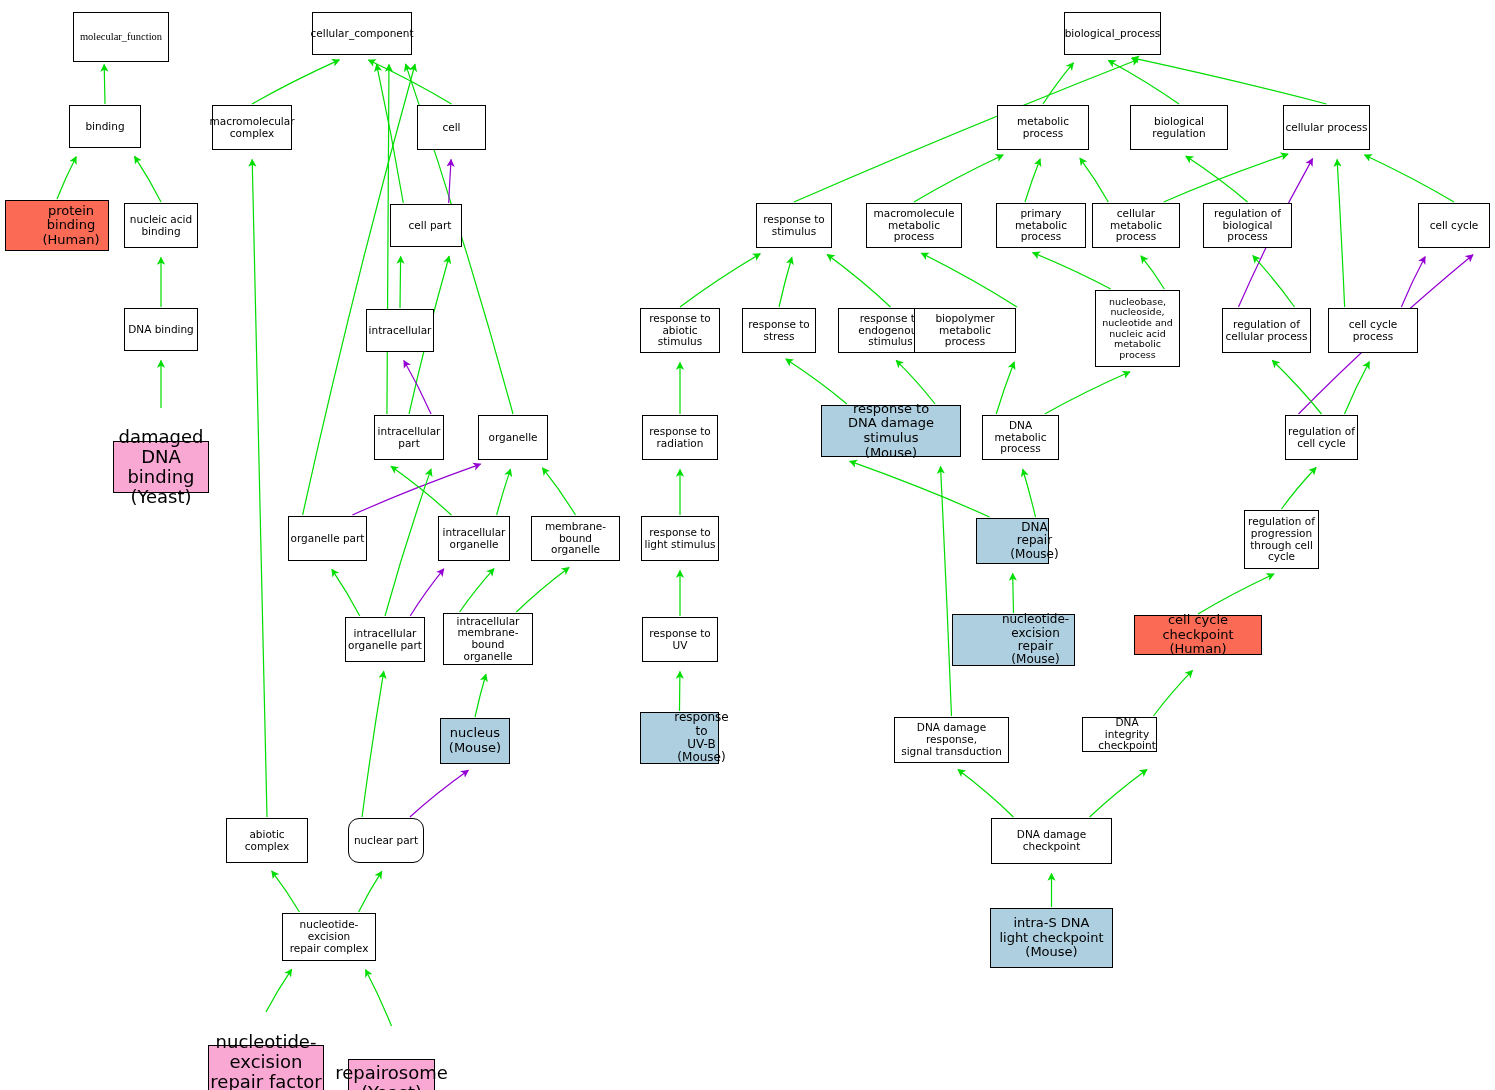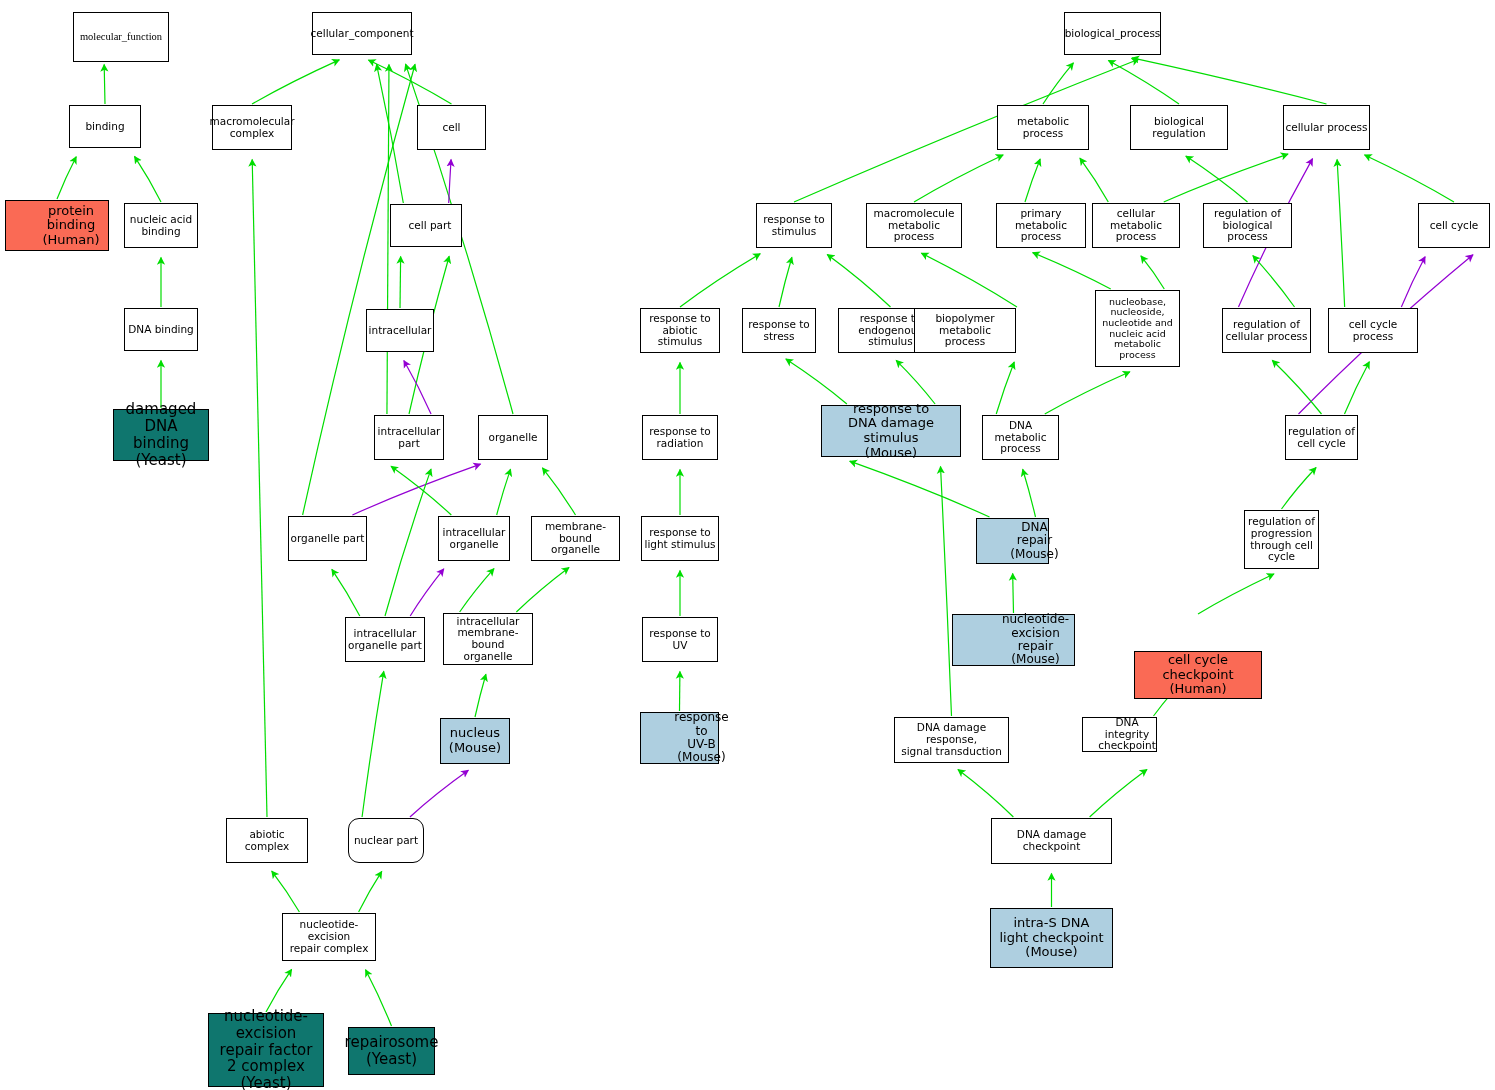--- a/index.html
+++ b/index.html
@@ -31,21 +31,21 @@
     align-items: center;
     justify-content: center;
     text-align: center;
     line-height: 1.12;
     color: #000000;
     overflow: visible;
     white-space: pre-line;
     z-index: 5;
   }
   .node.plain   { background: #ffffff; font-size: 10.5px; }
-  .node.cyan    { background: #0f766e; font-size: 15px; }
+  .node.cyan    { background: #f9a8d4; font-size: 18px; margin-top: 32px; }
   .node.red     { background: #fa6a55; font-size: 13px; }
   .node.blue    { background: #aecfe0; font-size: 13px; }
   .node.blue-sm { background: #aecfe0; font-size: 12px; padding-left: 44px; }
   .node.tiny    { font-size: 9.5px; }
 </style>
 </head>
 <body>
 
 <div id="canvas">
   <svg id="edge-layer" viewBox="0 0 1495 1090">
@@ -221,21 +221,21 @@
 (Mouse)</div>
       <div class="node plain" style="left: 1244px; top: 510px; width: 75px; height: 59px;">regulation of
 progression
 through cell
 cycle</div>
       <div class="node plain" style="left: 642px; top: 617px; width: 76px; height: 45px;">response to
 UV</div>
       <div class="node blue-sm" style="left: 952px; top: 614px; width: 123px; height: 52px;">nucleotide-excision
 repair
 (Mouse)</div>
-      <div class="node red" style="left: 1134px; top: 651px; width: 128px; height: 48px; text-align: center;">cell cycle checkpoint
+      <div class="node red" style="left: 1134px; top: 615px; width: 128px; height: 40px; text-align: center;">cell cycle checkpoint
 (Human)</div>
       <div class="node blue-sm" style="left: 640px; top: 712px; width: 79px; height: 52px;">response to
 UV-B
 (Mouse)</div>
       <div class="node plain" style="left: 894px; top: 717px; width: 115px; height: 46px;">DNA damage response,
 signal transduction</div>
       <div class="node plain" style="left: 1082px; top: 717px; width: 75px; height: 35px; padding-left: 15px;">DNA integrity
 checkpoint</div>
       <div class="node plain" style="left: 991px; top: 818px; width: 121px; height: 46px;">DNA damage checkpoint</div>
       <div class="node blue" style="left: 990px; top: 908px; width: 123px; height: 60px;">intra-S DNA

